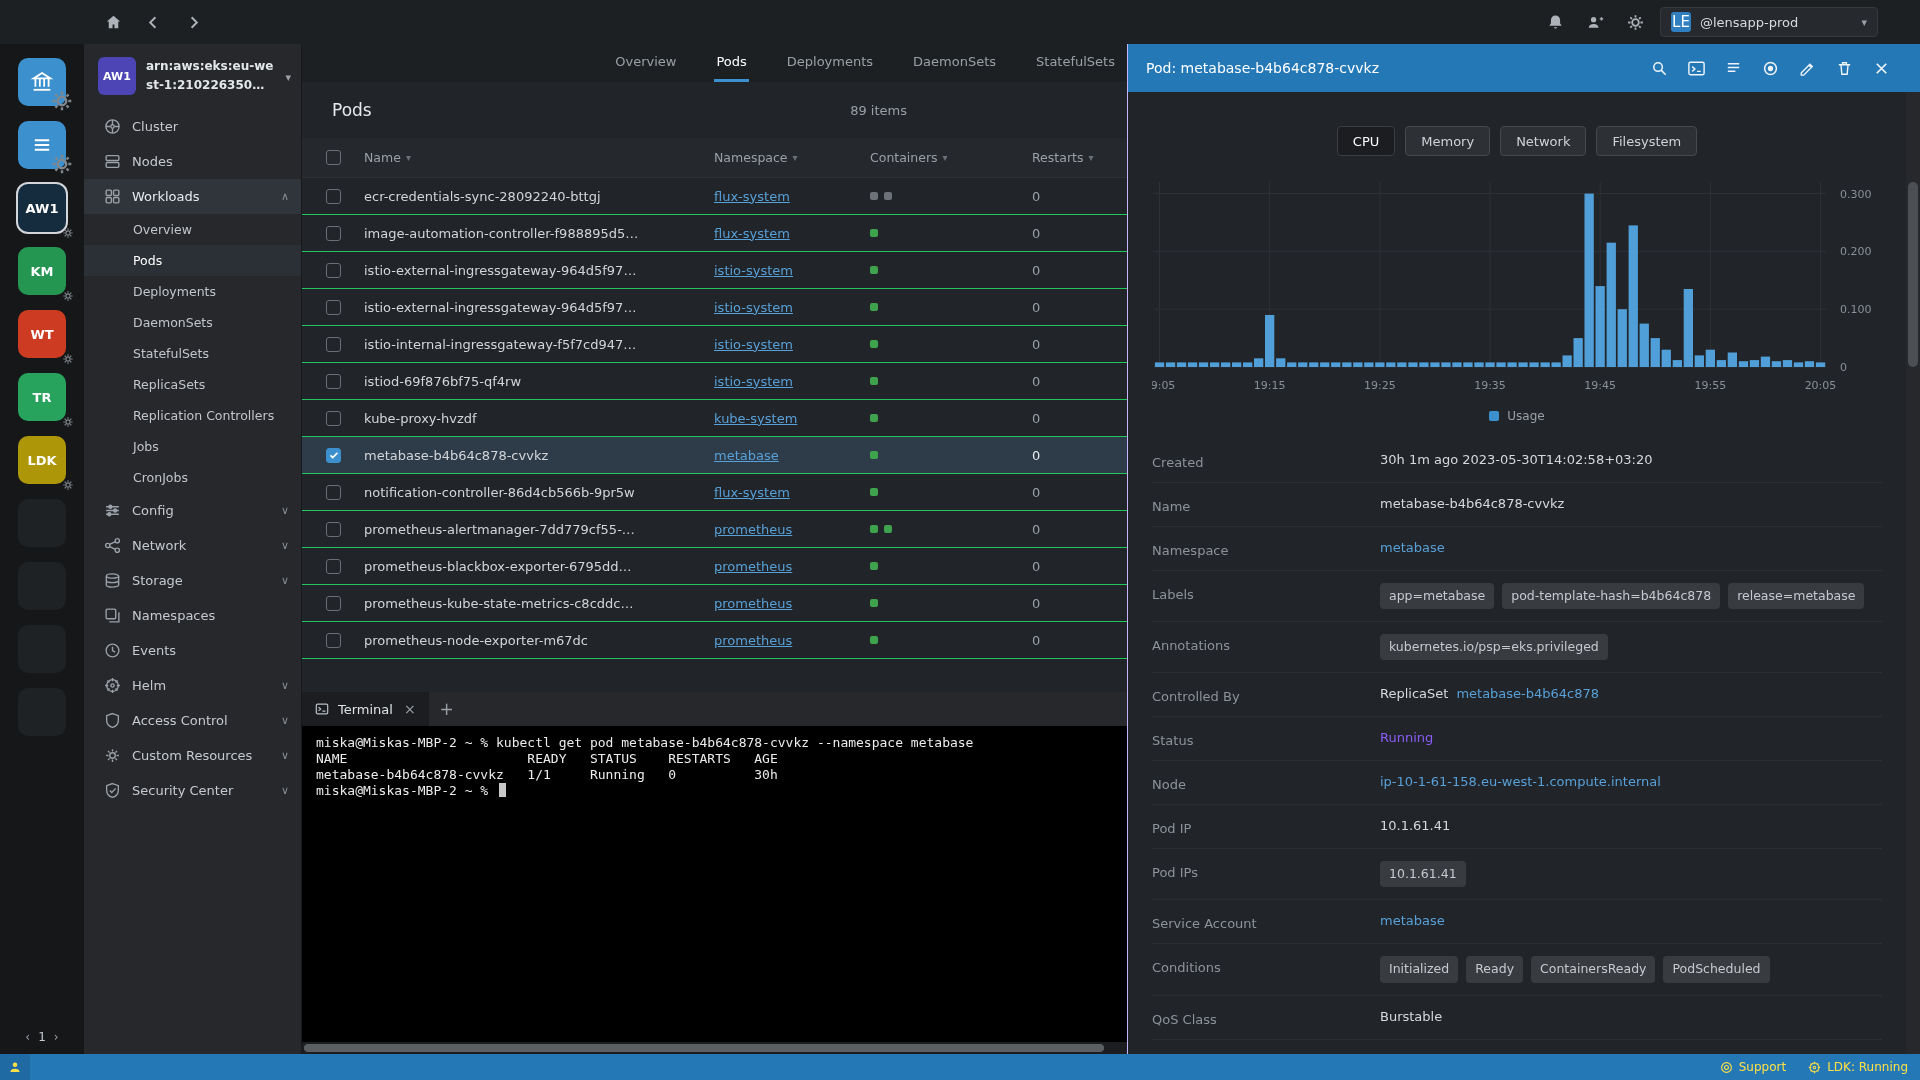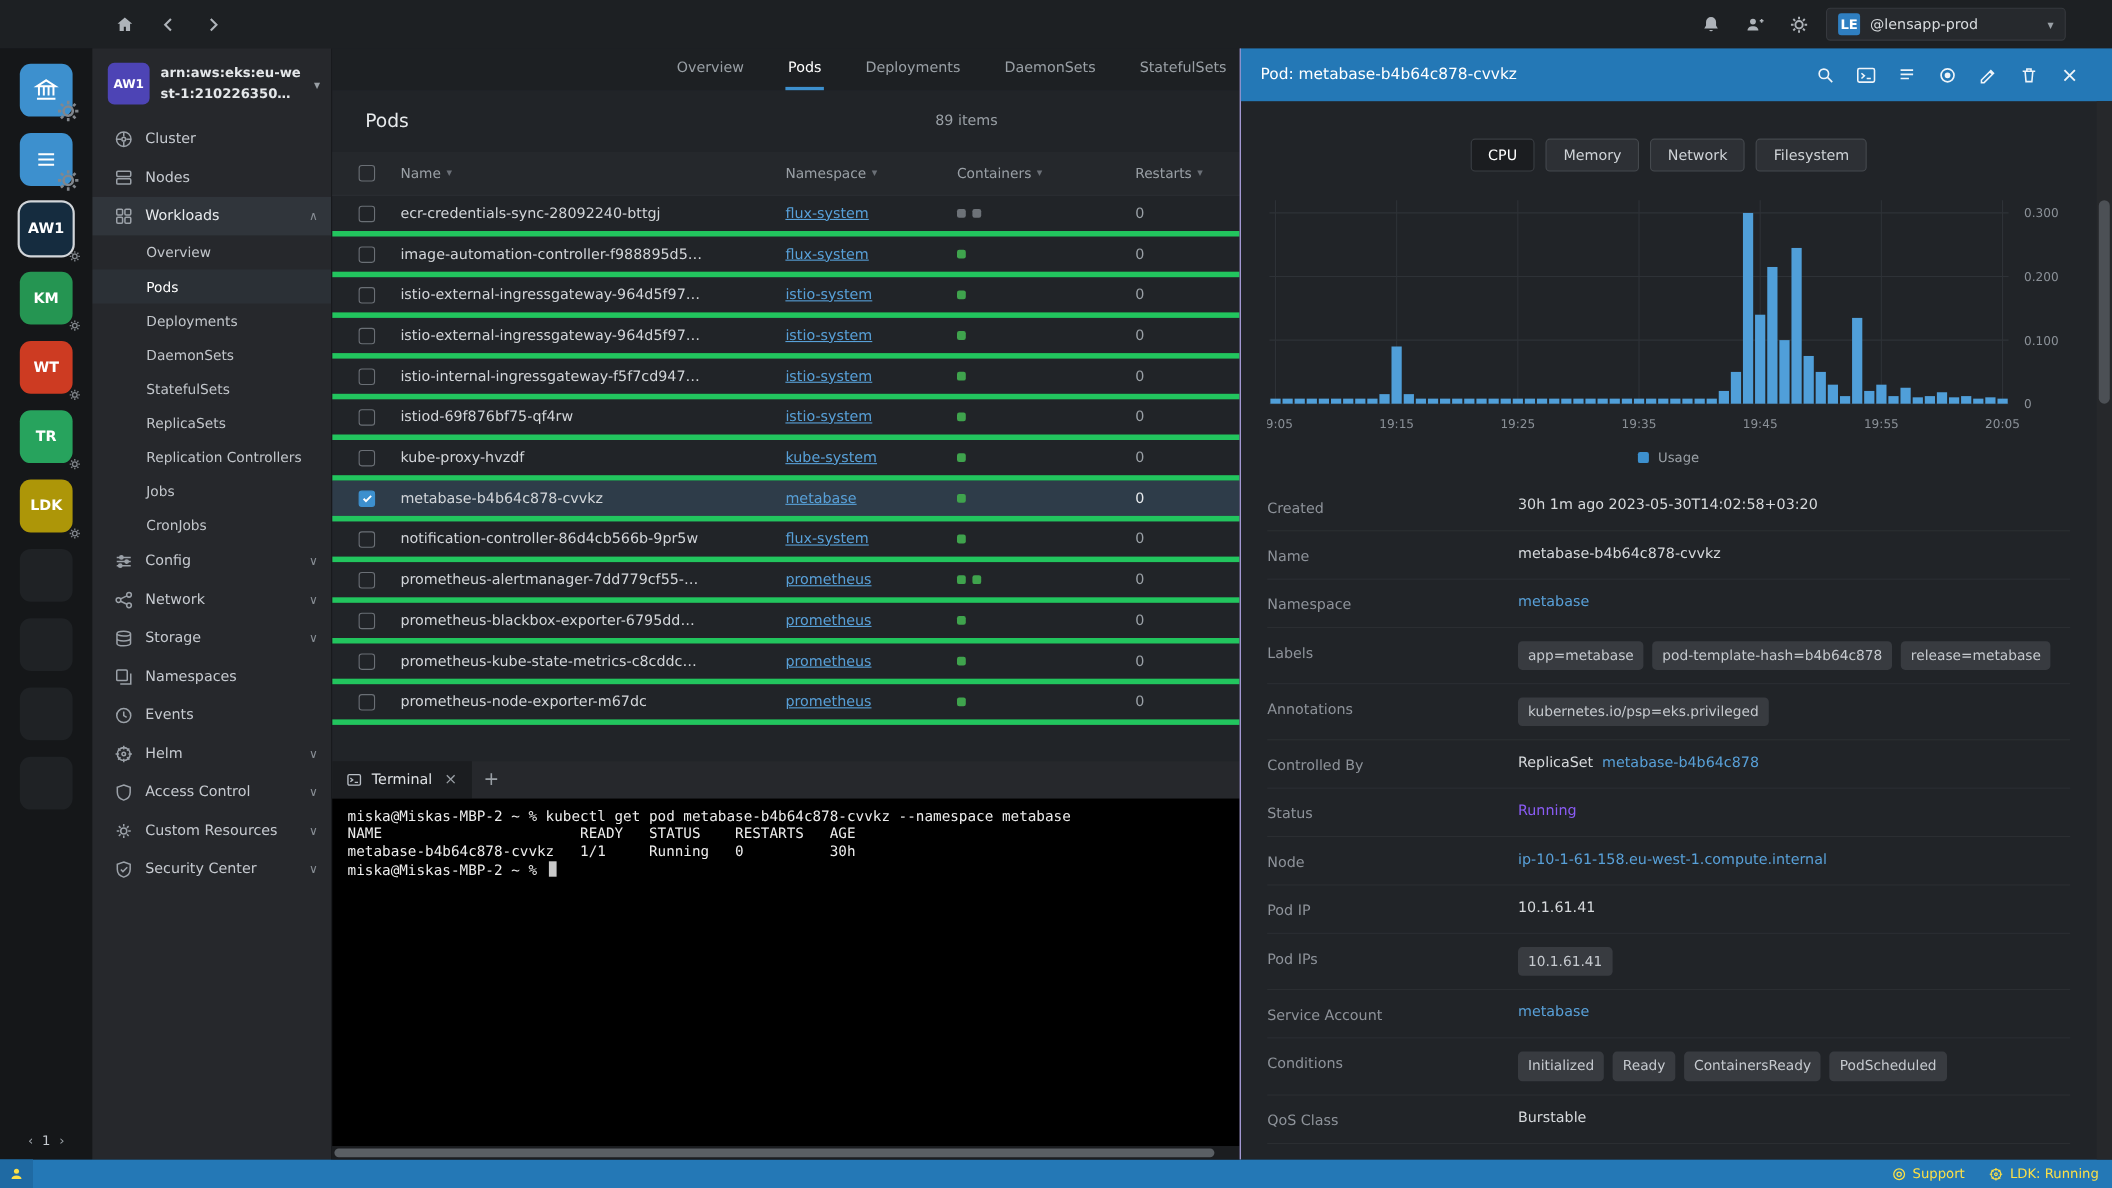--- a/index.html
+++ b/index.html
@@ -9,21 +9,21 @@
   button{font:inherit;background:none;border:none;color:inherit;cursor:pointer}
   a{cursor:pointer}
 
   
   .topbar{height:44px;background:#1d2023;display:flex;align-items:center;gap:10px;padding:0 16px 0 98px}
   .tbtn{width:30px;height:30px;border-radius:4px;display:flex;align-items:center;justify-content:center;color:#aeb3b9}
   .tbtn svg{width:19px;height:19px}
   .topbar .spacer{flex:1}
   .account{display:flex;align-items:center;gap:9px;background:#26292d;border:1px solid #36393e;border-radius:4px;
     height:30px;padding:0 10px;min-width:218px;margin-right:26px;color:#d8dbde}
-  .account-badge{width:20px;height:20px;border-radius:3px;background:#2f7fc1;color:#fff;font-size:12px;font-weight:bold;
+  .account-badge{width:20px;height:20px;border-radius:3px;background:#2f7fc1;color:#fff;font-size:15px;font-weight:normal;
     display:flex;align-items:center;justify-content:center}
   .account .caret{margin-left:auto;color:#9aa0a6;font-size:11px}
 
   
   .app{display:flex;height:1010px}
 
   
   .rail{width:84px;background:#151719;display:flex;flex-direction:column;align-items:center;padding-top:14px}
   .rail-item{width:48px;height:48px;border-radius:10px;margin-bottom:15px;position:relative;
     display:flex;align-items:center;justify-content:center;color:#fff;font-weight:bold;font-size:13px;cursor:pointer}
@@ -60,21 +60,21 @@
 
   .pods-head{height:56px;display:flex;align-items:center;padding-left:30px}
   .pods-head h2{font-size:17px;font-weight:normal;color:#e7eaec}
   .items-count{margin-left:auto;margin-right:220px;color:#9aa0a6}
 
   .thead{height:40px;display:flex;align-items:center;background:#25282c;border-bottom:1px solid #2c2f34;
     color:#9aa0a6;font-size:12.5px;padding-left:18px}
   .hcol{display:flex;align-items:center;gap:5px;cursor:pointer}
   .sort-caret{color:#6b7077;font-size:10px}
   .tbody{flex:1;overflow:hidden}
-  .trow{height:37px;display:flex;align-items:center;border-bottom:5px solid #22c55e;padding-left:18px;
+  .trow{height:37px;display:flex;align-items:center;border-bottom:1px solid #22c55e;padding-left:18px;
     font-size:13px;color:#d2d5d9;cursor:pointer}
   .trow.selected{background:#2e3c49}
   .col-check{width:44px;display:flex;justify-content:flex-start;padding-left:6px}
   .col-name{width:350px;white-space:nowrap;overflow:hidden;text-overflow:ellipsis;padding-right:12px}
   .col-ns{width:156px}
   .col-cont{width:162px;display:flex;align-items:center}
   .col-rst{flex:1;color:#9aa0a6}
   .trow.selected .col-rst{color:#e8ebee}
   .checkbox{width:15px;height:15px;border:1.5px solid #6a6f75;border-radius:3px;display:flex;align-items:center;justify-content:center}
   .checkbox.checked{background:#3d90ce;border-color:#3d90ce}

